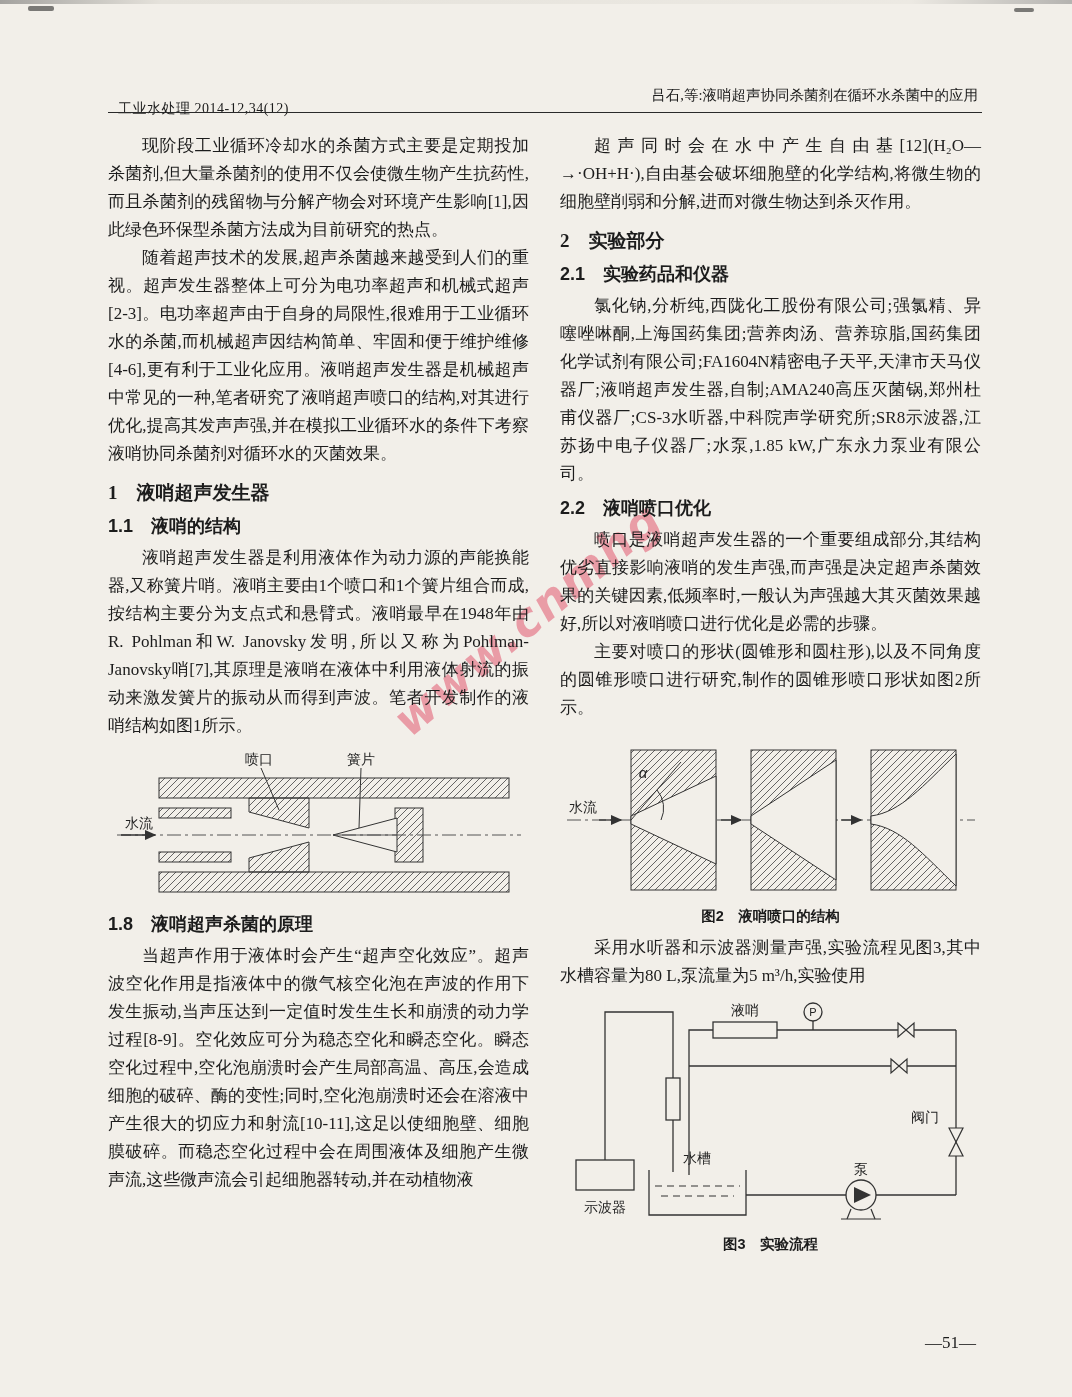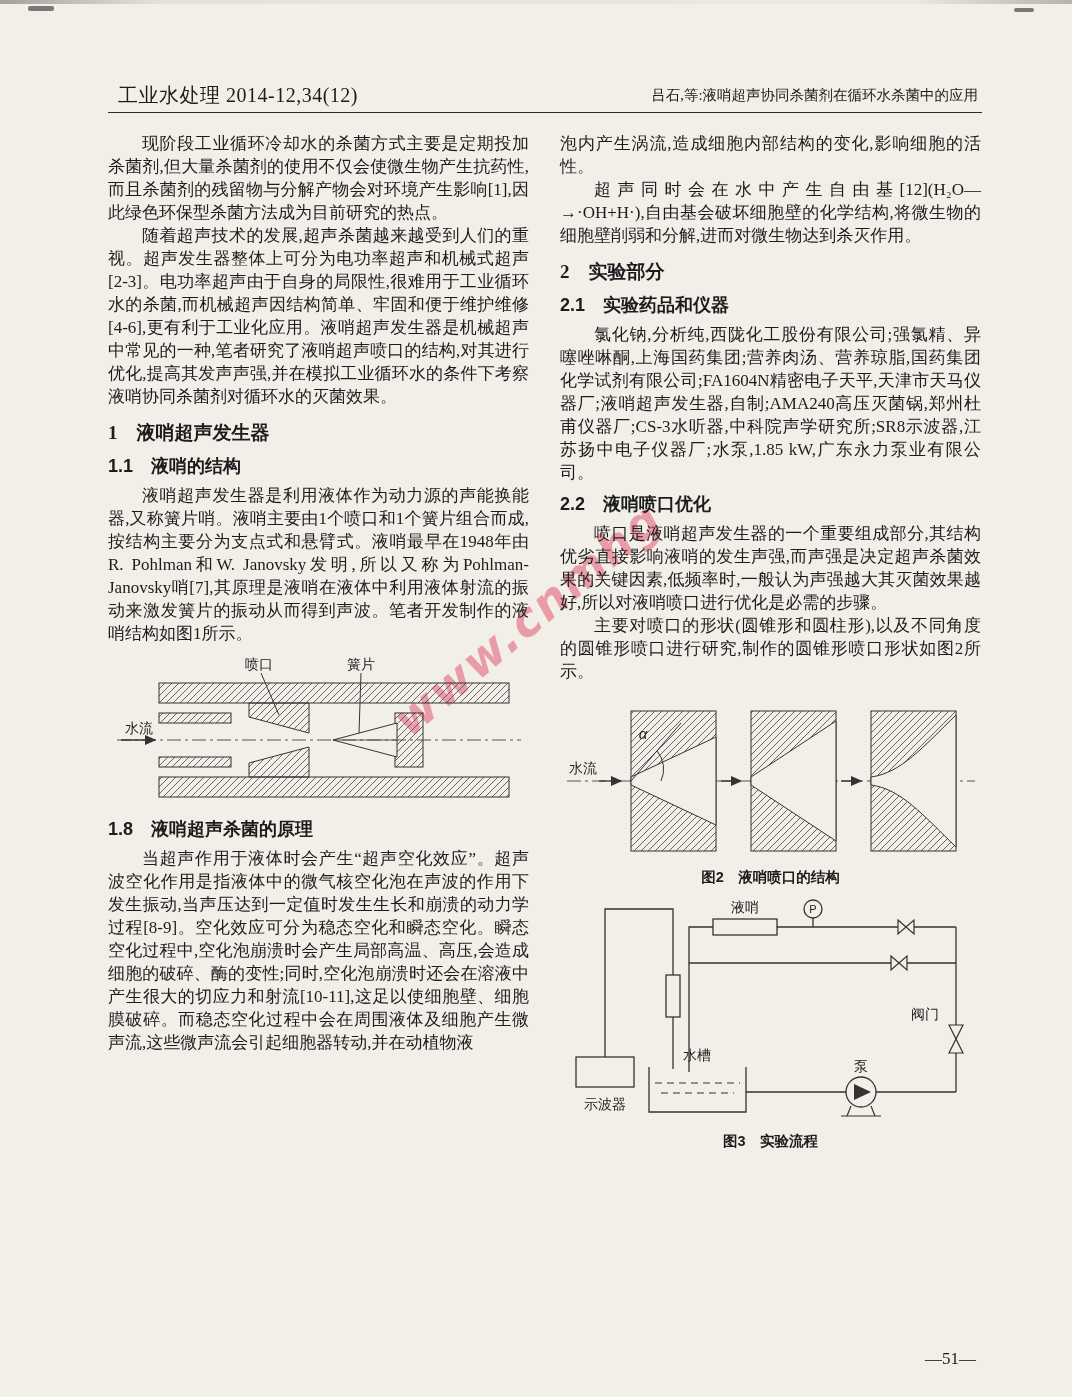--- a/index.html
+++ b/index.html
@@ -7,49 +7,49 @@
     position:relative;
     width:1072px;height:1397px;
     background:#f2efe9;
     font-family:"Liberation Serif","DejaVu Serif",serif;
     color:#1c1c1c;
     overflow:hidden;
   }
   .scan-edge-top{position:absolute;left:0;top:0;width:1072px;height:4px;background:linear-gradient(90deg,#555,#d8d5cd 15%,#e6e3dc 85%,#777);opacity:.5;}
   .scan-mark{position:absolute;background:#2a2a2a;opacity:.6;border-radius:2px;}
 
-  .header-left{position:absolute;left:118px;top:82px;font-size:20px;letter-spacing:.5px;}
+  .header-left{position:absolute;left:118px;top:100px;font-size:14px;letter-spacing:.5px;}
   .header-right{position:absolute;right:94px;top:86px;font-size:14.5px;}
   .header-rule{position:absolute;left:108px;right:90px;top:112px;border-top:1.6px solid #2a2a2a;}
 
   .col{position:absolute;top:132px;width:421px;}
   .col-left{left:108px;}
   .col-right{left:560px;}
 
-  p.body{margin:0;font-size:17px;line-height:23px;text-align:justify;text-indent:2em;}
+  p.body{margin:0;font-size:17px;line-height:28px;text-align:justify;text-indent:2em;}
   p.noindent{text-indent:0;}
 
   .sec-h1{font-family:Liberation Serif, serif;font-size:19px;font-weight:bold;margin:12px 0 8px 0;}
   .sec-h2{font-family:"Liberation Sans","DejaVu Sans",sans-serif;font-size:18px;font-weight:bold;margin:8px 0 6px 0;}
 
   .figure{margin:10px 0 6px 0;text-align:center;}
   .fig-caption{font-family:"Liberation Sans","DejaVu Sans",sans-serif;font-size:14.5px;font-weight:bold;text-align:center;margin:2px 0 8px 0;}
 
   svg text{font-family:"Liberation Sans","DejaVu Sans",sans-serif;fill:#222;}
 
   .watermark{
     position:absolute;left:360px;top:590px;width:340px;
     transform:rotate(-40deg);
     font-family:"DejaVu Sans",sans-serif;
     font-size:46px;font-style:italic;font-weight:bold;
     color:rgba(224,64,94,0.48);
     pointer-events:none;
     letter-spacing:2px;
   }
-  .footer{position:absolute;right:96px;bottom:28px;font-size:17px;}
+  .footer{position:absolute;right:96px;bottom:44px;font-size:17px;}
 </style>
 </head>
 <body>
 
 <div class="page">
 
   <div class="scan-edge-top"></div>
   <div class="scan-mark" style="left:28px;top:6px;width:26px;height:5px;"></div>
   <div class="scan-mark" style="left:1014px;top:8px;width:20px;height:4px;"></div>
 
@@ -100,21 +100,20 @@
         <text x="30" y="78" font-size="14" text-anchor="middle">水流</text>
         <line x1="12" y1="85" x2="46" y2="85" stroke="#333" stroke-width="1.3" marker-end="url(#arr1)"></line>
       </svg>
     </div>
 
     <div class="sec-h2">1.8　液哨超声杀菌的原理</div>
     <p class="body">当超声作用于液体时会产生“超声空化效应”。超声波空化作用是指液体中的微气核空化泡在声波的作用下发生振动,当声压达到一定值时发生生长和崩溃的动力学过程[8-9]。空化效应可分为稳态空化和瞬态空化。瞬态空化过程中,空化泡崩溃时会产生局部高温、高压,会造成细胞的破碎、酶的变性;同时,空化泡崩溃时还会在溶液中产生很大的切应力和射流[10-11],这足以使细胞壁、细胞膜破碎。而稳态空化过程中会在周围液体及细胞产生微声流,这些微声流会引起细胞器转动,并在动植物液</p>
   </div>
 
   <div class="col col-right">
-    <p class="body noindent">泡内产生涡流,造成细胞内部结构的变化,影响细胞的活性。</p>
     <p class="body">超声同时会在水中产生自由基[12](H₂O—→·OH+H·),自由基会破坏细胞壁的化学结构,将微生物的细胞壁削弱和分解,进而对微生物达到杀灭作用。</p>
     <div class="sec-h1">2　实验部分</div>
     <div class="sec-h2">2.1　实验药品和仪器</div>
     <p class="body">氯化钠,分析纯,西陇化工股份有限公司;强氯精、异噻唑啉酮,上海国药集团;营养肉汤、营养琼脂,国药集团化学试剂有限公司;FA1604N精密电子天平,天津市天马仪器厂;液哨超声发生器,自制;AMA240高压灭菌锅,郑州杜甫仪器厂;CS-3水听器,中科院声学研究所;SR8示波器,江苏扬中电子仪器厂;水泵,1.85 kW,广东永力泵业有限公司。</p>
     <div class="sec-h2">2.2　液哨喷口优化</div>
     <p class="body">喷口是液哨超声发生器的一个重要组成部分,其结构优劣直接影响液哨的发生声强,而声强是决定超声杀菌效果的关键因素,低频率时,一般认为声强越大其灭菌效果越好,所以对液哨喷口进行优化是必需的步骤。</p>
     <p class="body">主要对喷口的形状(圆锥形和圆柱形),以及不同角度的圆锥形喷口进行研究,制作的圆锥形喷口形状如图2所示。</p>
 
     <div class="figure">
       <svg width="420" height="165" viewBox="0 0 420 165">
@@ -142,20 +141,21 @@
         <text x="82" y="46" font-size="15" font-style="italic" text-anchor="middle">α</text>
 
         <text x="22" y="80" font-size="14" text-anchor="middle">水流</text>
         <line x1="38" y1="88" x2="60" y2="88" stroke="#333" stroke-width="1.3" marker-end="url(#arr2)"></line>
         <line x1="160" y1="88" x2="180" y2="88" stroke="#333" stroke-width="1.3" marker-end="url(#arr2)"></line>
         <line x1="280" y1="88" x2="300" y2="88" stroke="#333" stroke-width="1.3" marker-end="url(#arr2)"></line>
       </svg>
     </div>
     <div class="fig-caption">图2　液哨喷口的结构</div>
 
+    <p class="body">采用水听器和示波器测量声强,实验流程见图3,其中水槽容量为80 L,泵流量为5 m³/h,实验使用</p>
 
     <div class="figure">
       <svg width="420" height="225" viewBox="0 0 420 225">
 
         <polyline points="44,160 44,12 112,12 112,78" fill="none" stroke="#333" stroke-width="1.3"></polyline>
 
         <rect x="15" y="160" width="58" height="30" fill="#f2efe9" stroke="#333" stroke-width="1.3"></rect>
         <text x="44" y="212" font-size="14" text-anchor="middle">示波器</text>
 
         <rect x="105" y="78" width="14" height="42" fill="#f2efe9" stroke="#333" stroke-width="1.3"></rect>

